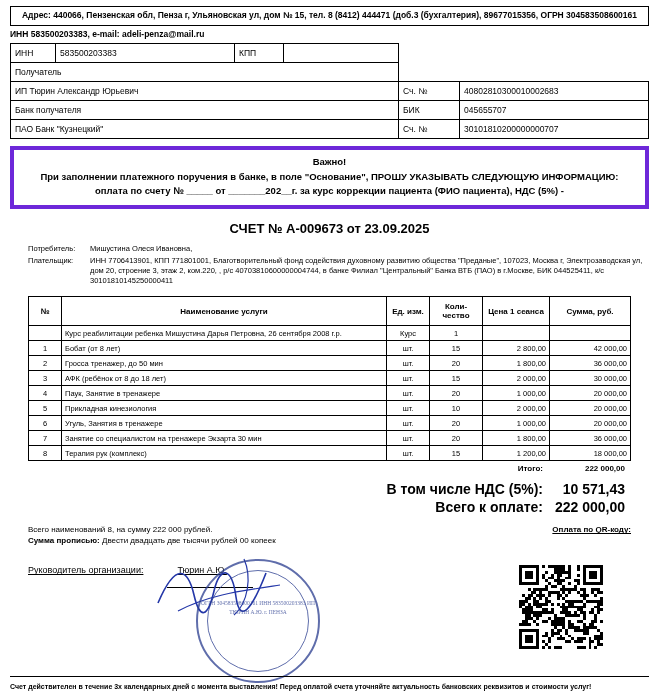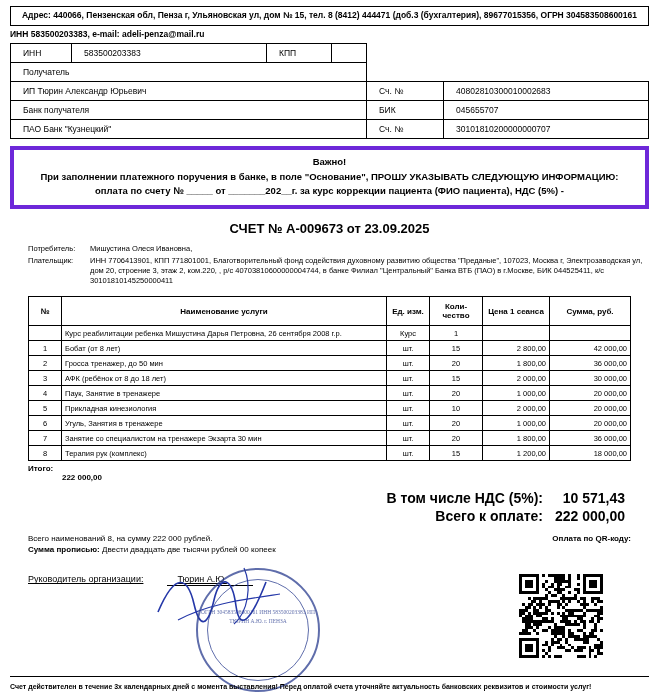--- a/index.html
+++ b/index.html
@@ -33,21 +33,21 @@
 
   
   .req{
     margin:0 10px;
     border-collapse:collapse;
     width:calc(100% - 20px);
     font-size:8.5px;
   }
   .req td{
     border:1px solid #000;
-    padding:2px 12px;
+    padding:2px 4px;
     height:14px;
     vertical-align:middle;
   }
   .req .lbl{white-space:nowrap;}
   .nb{border:none !important;}
 
   
   .imp{
     margin:7px 10px 0 10px;
     border:4px solid #6d28d9;
@@ -98,46 +98,46 @@
   .c-qty{width:46px;text-align:center;}
   .c-price{width:60px;text-align:right;padding-right:6px;}
   .c-sum{width:74px;text-align:right;padding-right:6px;}
 
   .totals{
     margin:3px 28px 0 28px;
     text-align:right;
     font-size:8px;
     font-weight:bold;
   }
-  .tot-row{display:flex;justify-content:flex-end;align-items:baseline;margin-top:1px;flex-direction:column;}
+  .tot-row{display:flex;justify-content:flex-end;align-items:baseline;margin-top:1px;}
   .tot-lbl{margin-right:8px;}
   .tot-val{width:74px;text-align:right;padding-right:6px;}
 
   .vat-block{margin:8px 28px 0 28px;text-align:right;font-size:14px;font-weight:bold;}
   .vat-row{display:flex;justify-content:flex-end;align-items:baseline;margin-top:2px;}
   .vat-lbl{margin-right:8px;}
   .vat-val{width:74px;text-align:right;padding-right:6px;}
 
   .summary{margin:10px 28px 0 28px;font-size:8px;position:relative;}
   .summary .l1{margin-bottom:2px;}
   .summary .l2{font-weight:bold;}
 
   .qr-label{
-    position:absolute;right:0;top:0;font-weight:bold;font-size:8px;
+    position:absolute;right:0;top:0;font-weight:bold;font-size:8px;text-decoration:underline;
   }
 
   .signature{
     margin:20px 28px 0 28px;
     font-size:9px;
     position:relative;
     height:120px;
     text-decoration:underline;
   }
   .sig-line{display:flex;align-items:baseline;}
-  .sig-name{margin-left:24px;border-bottom:1px solid #000;padding:0 26px 1px 10px;}
+  .sig-name{margin-left:24px;border-bottom:1px solid #000;padding:0 26px 12px 10px;}
 
   
   .stamp{
     position:absolute;
     left:168px;top:-6px;
     width:120px;height:120px;
     border:2px solid #2a3d8f;
     border-radius:50%;
     opacity:.75;
   }

